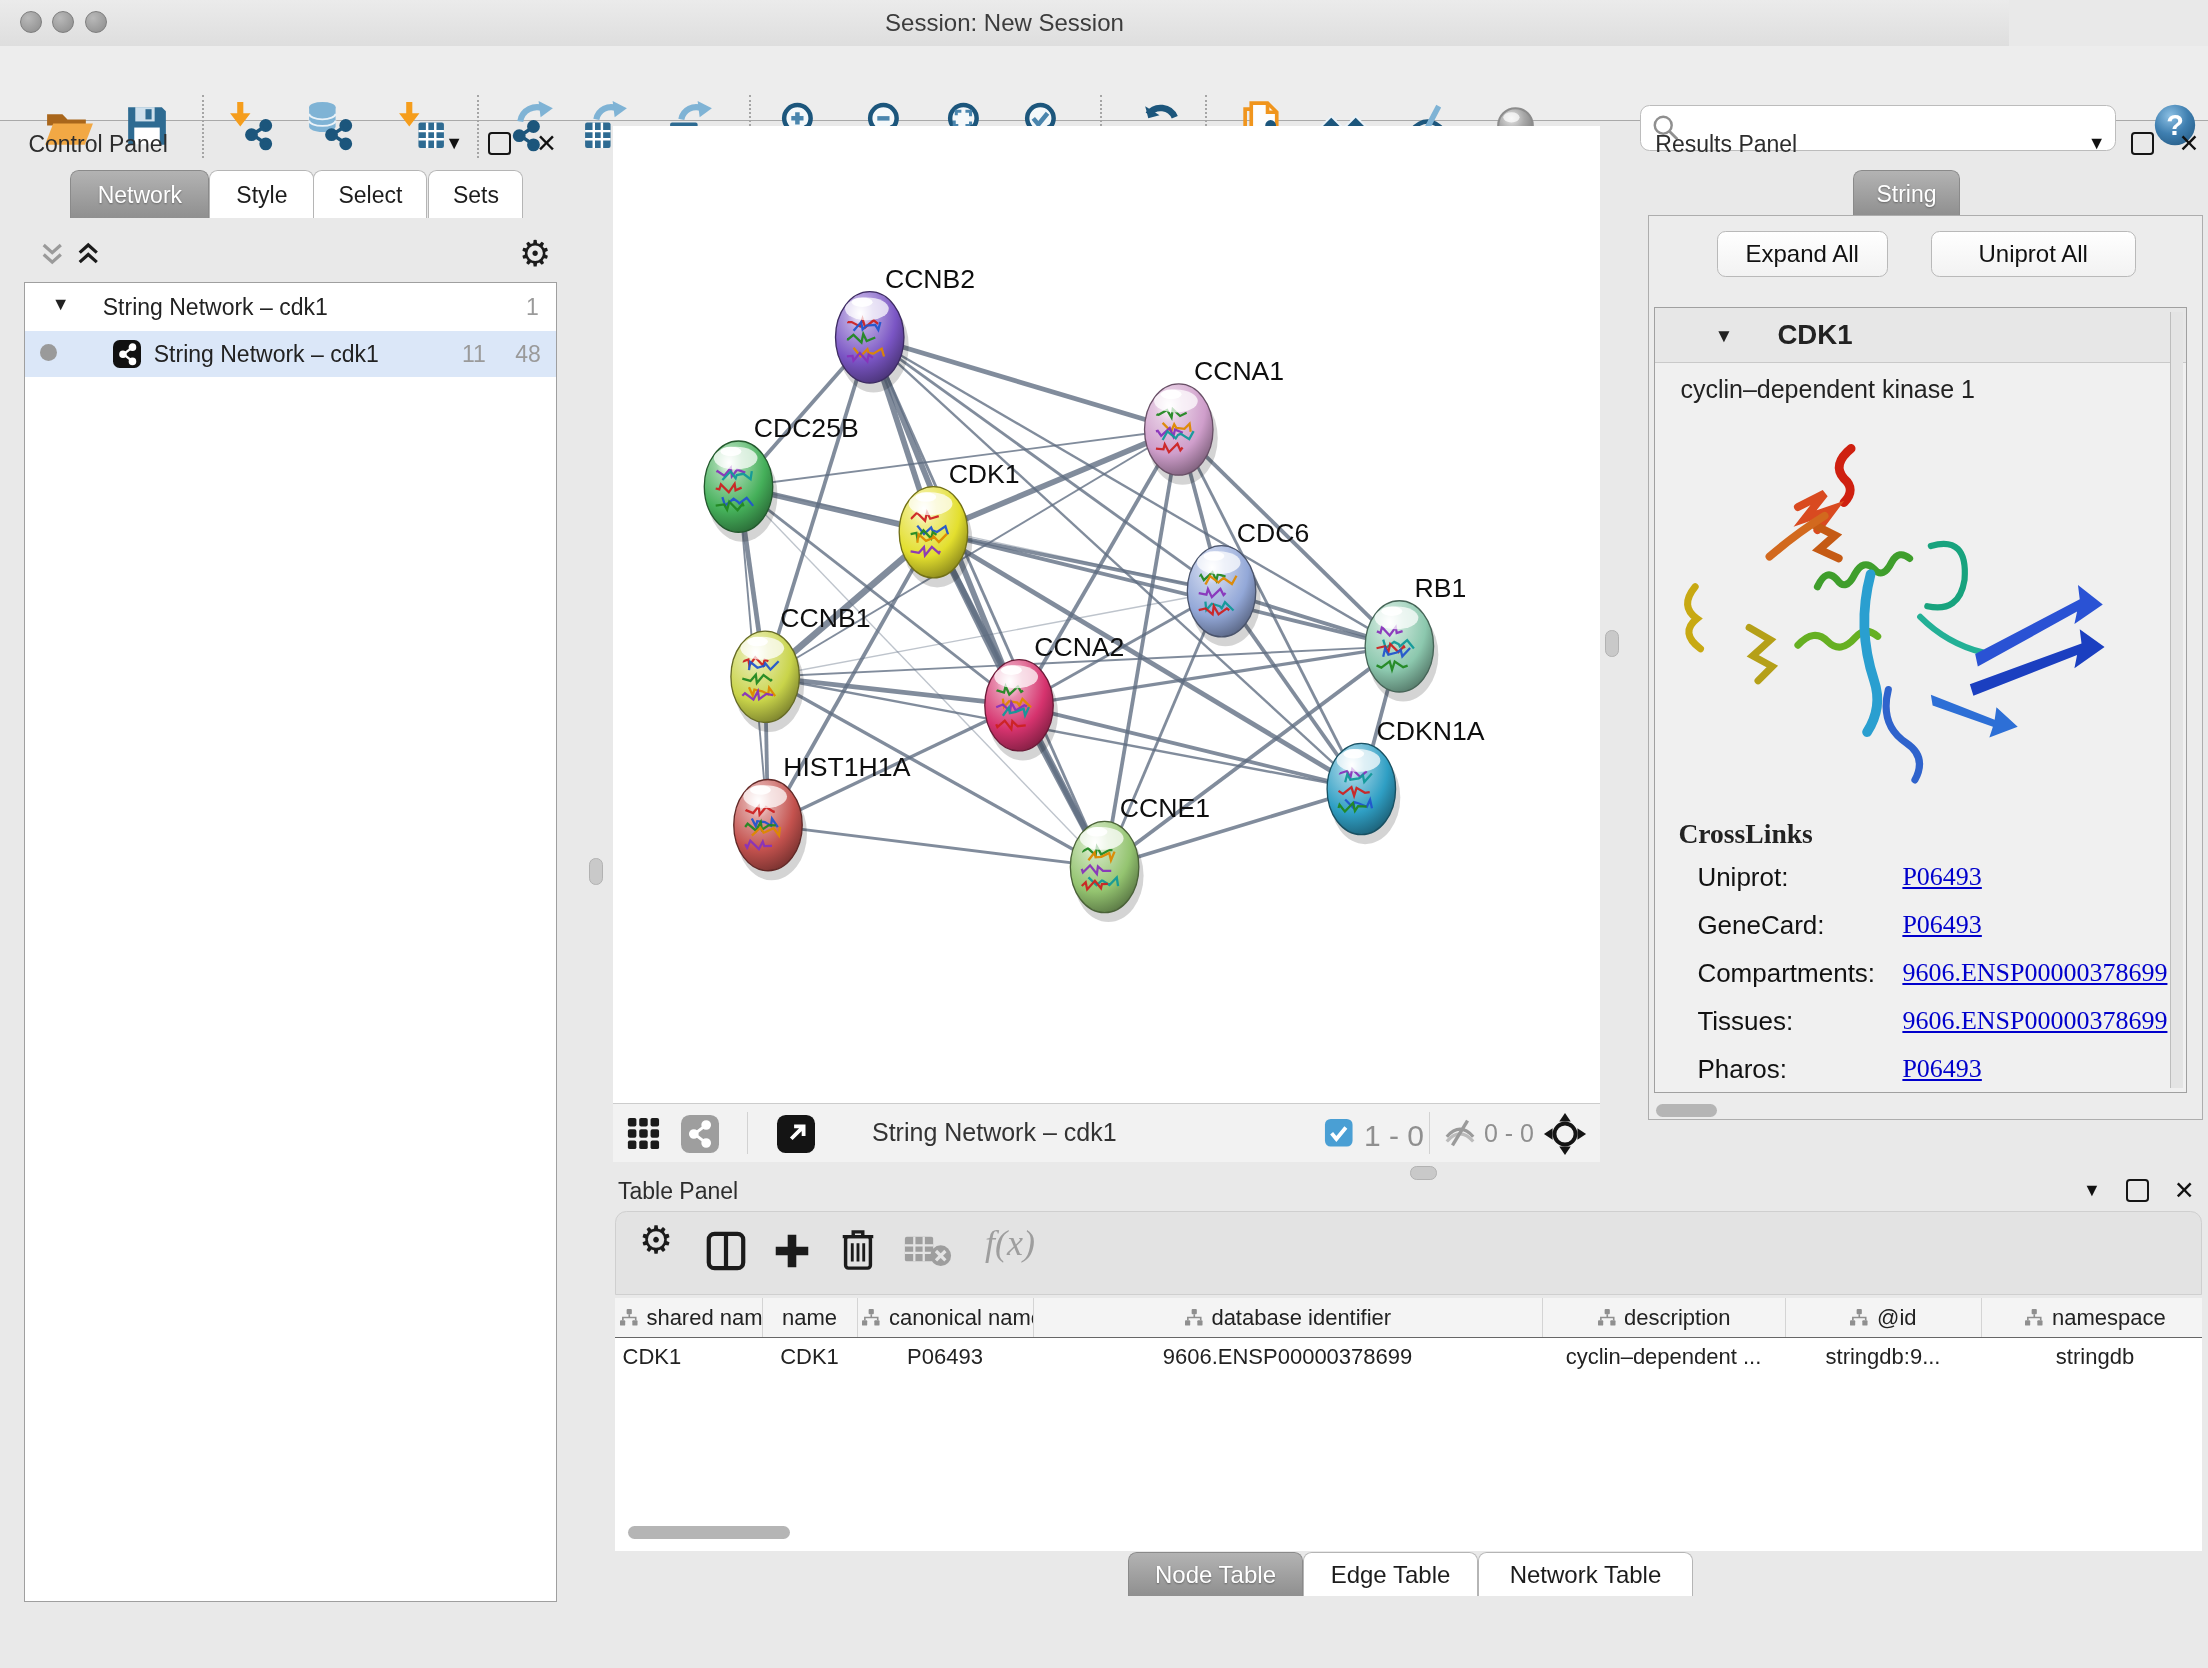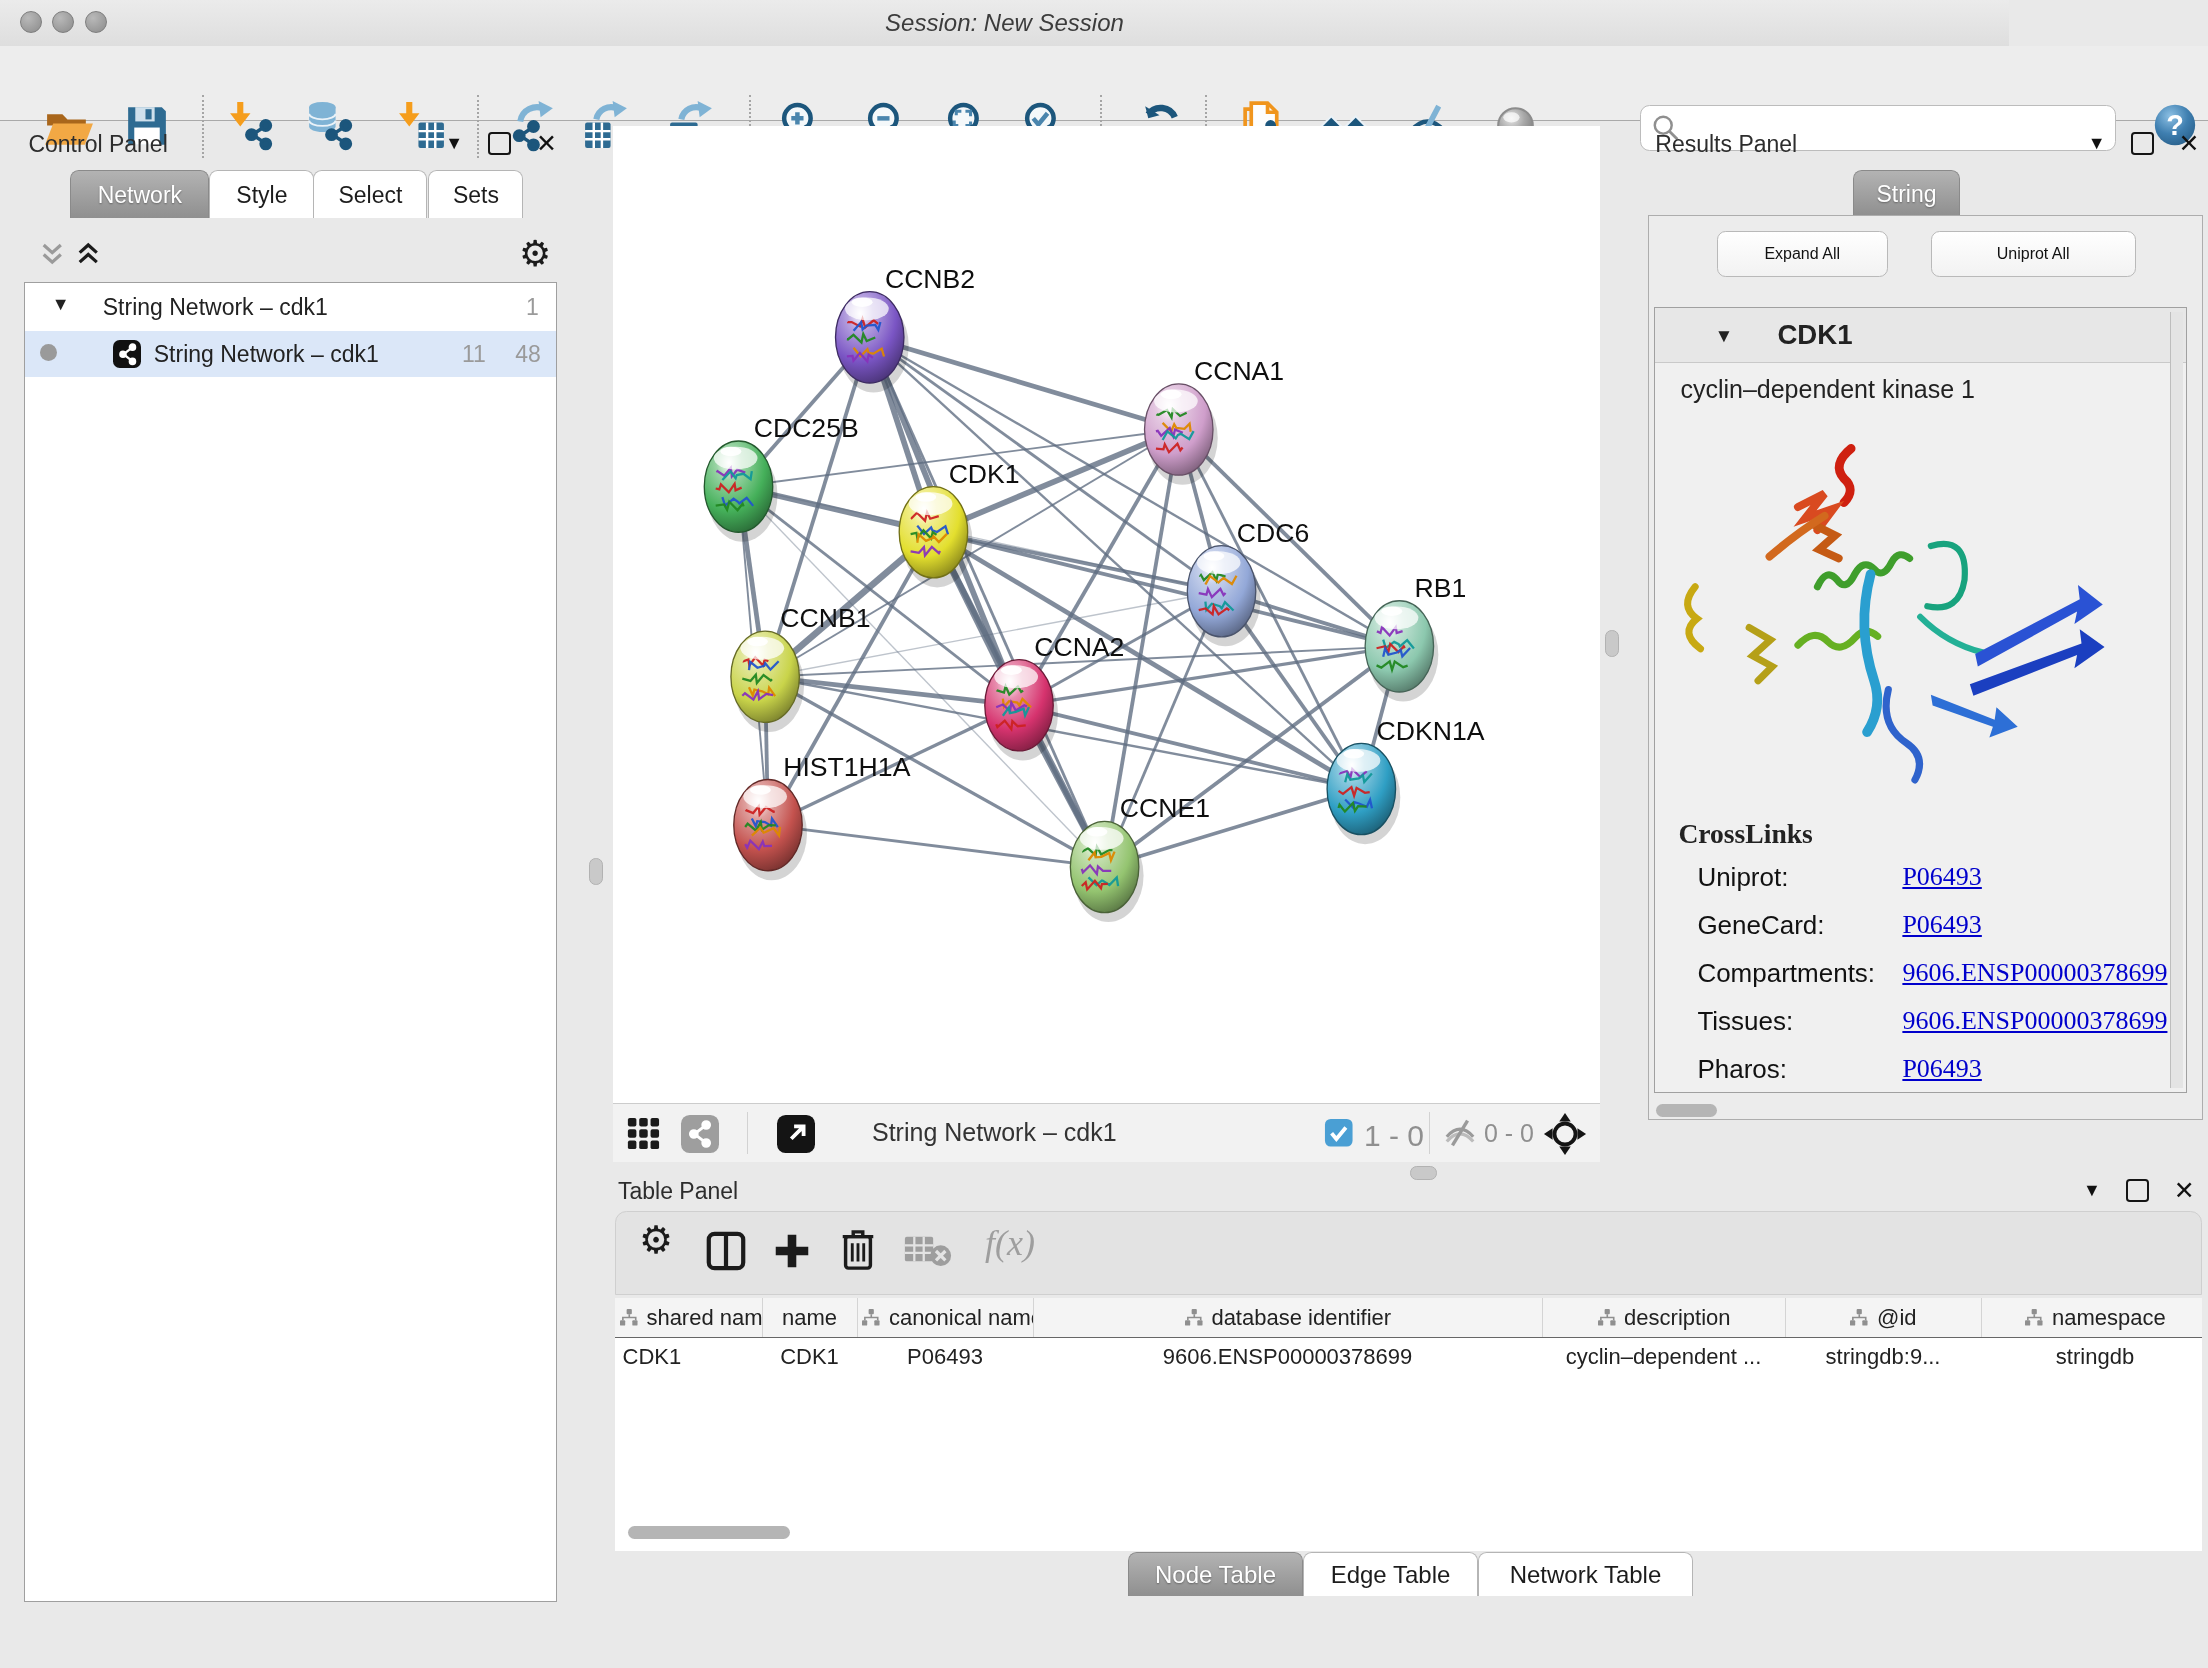--- a/index.html
+++ b/index.html
@@ -1,21 +1,21 @@
 <!DOCTYPE html>
 <html style="font-size:15px"><head>
 <meta charset="utf-8">
 <style>
   html,body{margin:0;padding:0;background:#cfcfcf;}
   #app{position:relative;width:2208px;height:1668px;background:#e9e9e9;overflow:hidden;
        font-family:"Liberation Sans","DejaVu Sans",sans-serif;color:#222;
        -webkit-font-smoothing:antialiased;}
   .abs{position:absolute;}
   
-  .titlebar{left:0;top:0;width:2009px;height:46px;background:linear-gradient(#ebebeb,#dedede);font-style:italic;}
+  .titlebar{left:0;top:0;width:2009px;height:46px;background:linear-gradient(#ebebeb,#dedede);}
   .tlight{position:absolute;top:11.4px;width:22px;height:22px;border-radius:50%;
           background:radial-gradient(circle at 35% 30%,#b9b9b9,#8b8b8b);border:1px solid #7e7e7e;box-sizing:border-box;}
   .wtitle{position:absolute;top:8.6px;left:0;width:100%;text-align:center;font-size:24px;color:#3c3c3c;}
   
   .toolbar{left:0;top:46px;width:2208px;height:75px;background:#ededed;border-bottom:1.9px solid #a9a9a9;box-sizing:border-box;}
   .tb{position:absolute;top:53px;width:53px;height:57px;cursor:default;}
   .tb svg{display:block;}
   .tsep{position:absolute;top:49px;height:63px;border-left:2.9px dotted #a5a5a5;width:0;}
   .searchbox{position:absolute;left:1640px;top:59px;width:476px;height:46px;background:#ffffff;
              border:1.9px solid #bcbcbc;border-radius:9.5px;box-sizing:border-box;}
@@ -39,21 +39,21 @@
   .sharebadge{position:absolute;width:28.5px;height:28.5px;border-radius:6.7px;background:#111;}
   .sharebadge svg{display:block}
   
   .canvas{left:613px;top:126px;width:987px;height:977px;background:#ffffff;}
   .cvtb{left:613px;top:1103px;width:987px;height:59px;background:#f2f2f2;border-top:1.9px solid #cccccc;box-sizing:border-box;}
   .cvsep{position:absolute;top:7.6px;height:42px;border-left:1.9px solid #d2d2d2;}
   .gripv{position:absolute;width:12.4px;height:25px;border-radius:6.7px;background:#c9c9c9;border:1px solid #b2b2b2;}
   .griph{position:absolute;width:25px;height:12.4px;border-radius:6.7px;background:#c9c9c9;border:1px solid #b2b2b2;}
   
   .rbtn{position:absolute;height:46px;background:linear-gradient(#ffffff,#f2f2f2);border:1px solid #b9b9b9;
-        border-radius:8.6px;font-size:16px;color:#111;text-align:center;box-sizing:border-box;}
+        border-radius:8.6px;font-size:24px;color:#111;text-align:center;box-sizing:border-box;}
   .xl-label{font-family:Liberation Sans, sans-serif;font-size:26px;color:#111;}
   .xl-link{font-family:"Liberation Serif","DejaVu Serif",serif;font-size:26px;color:#0000cc;text-decoration:underline;}
   
   .ttoolbox{position:absolute;background:#e3e3e3;border:1px solid #cfcfcf;border-radius:11.4px 11.4px 0 0;box-sizing:border-box;}
   .tpicon{position:absolute;top:13.3px;}
   table.nodetable{border-collapse:collapse;table-layout:fixed;width:100%;font-size:22px;}
   table.nodetable th{background:#f4f4f4;font-weight:normal;border-right:1.9px solid #d4d4d4;
         border-bottom:1.9px solid #666;padding:5.7px 3.8px;white-space:nowrap;overflow:hidden;}
   table.nodetable th .hlab{vertical-align:middle;}
   table.nodetable th svg{vertical-align:middle;margin-right:7.6px;}

